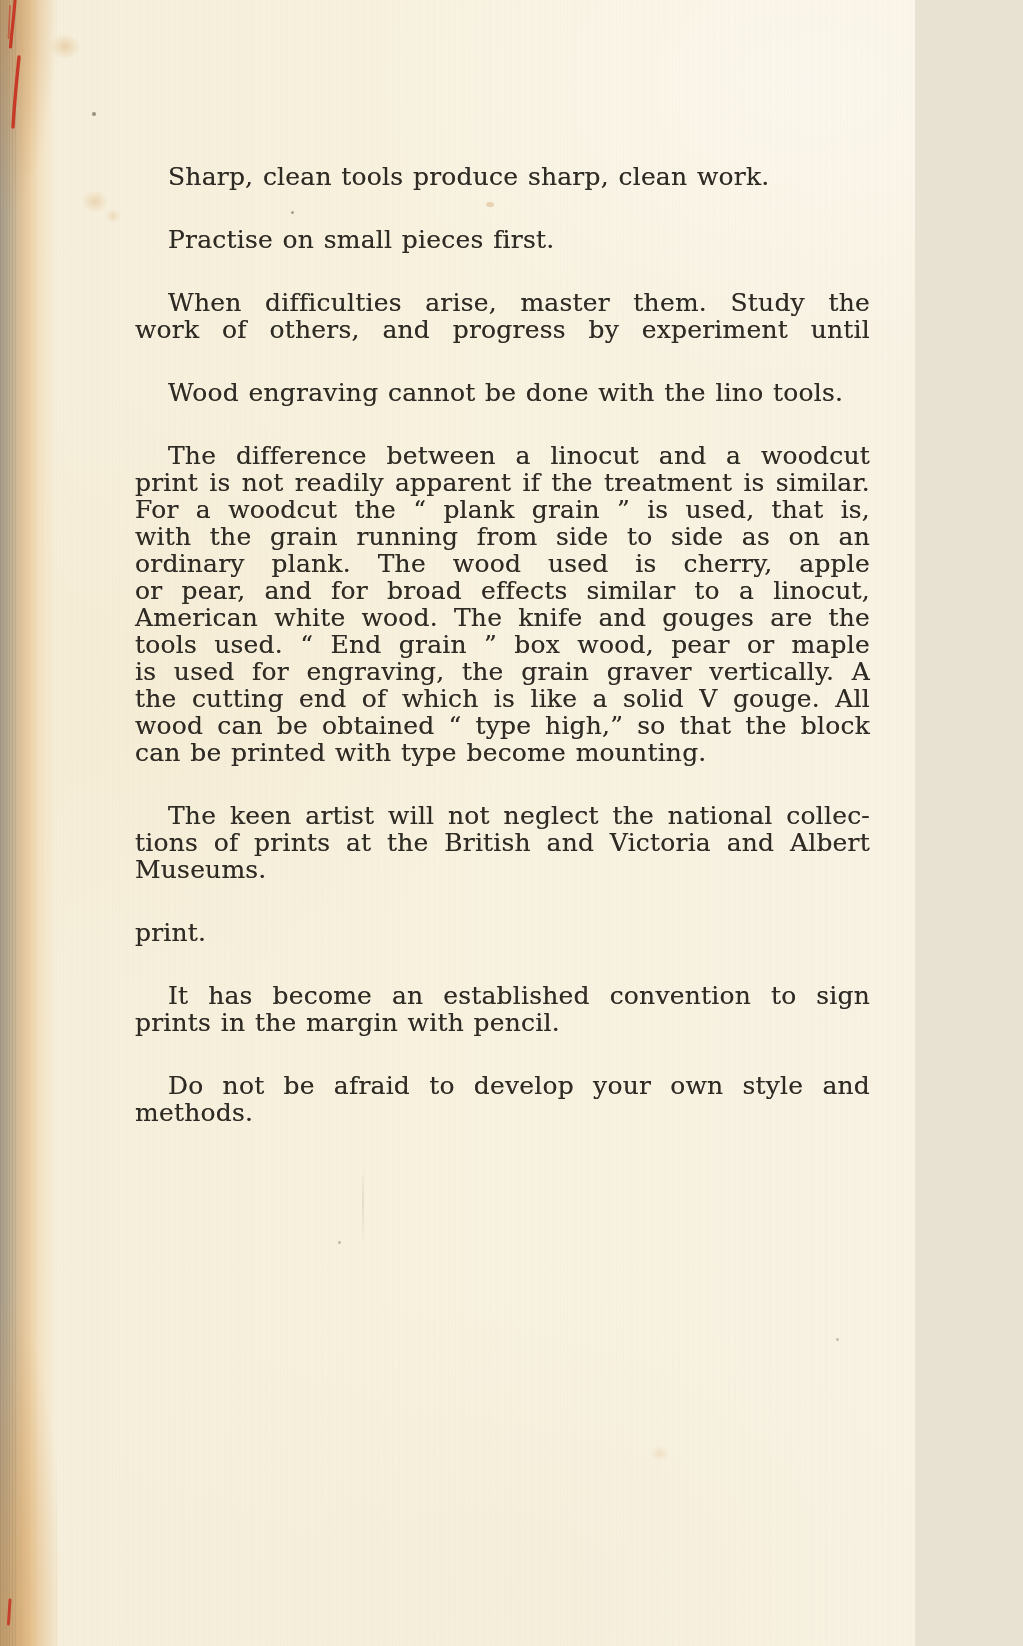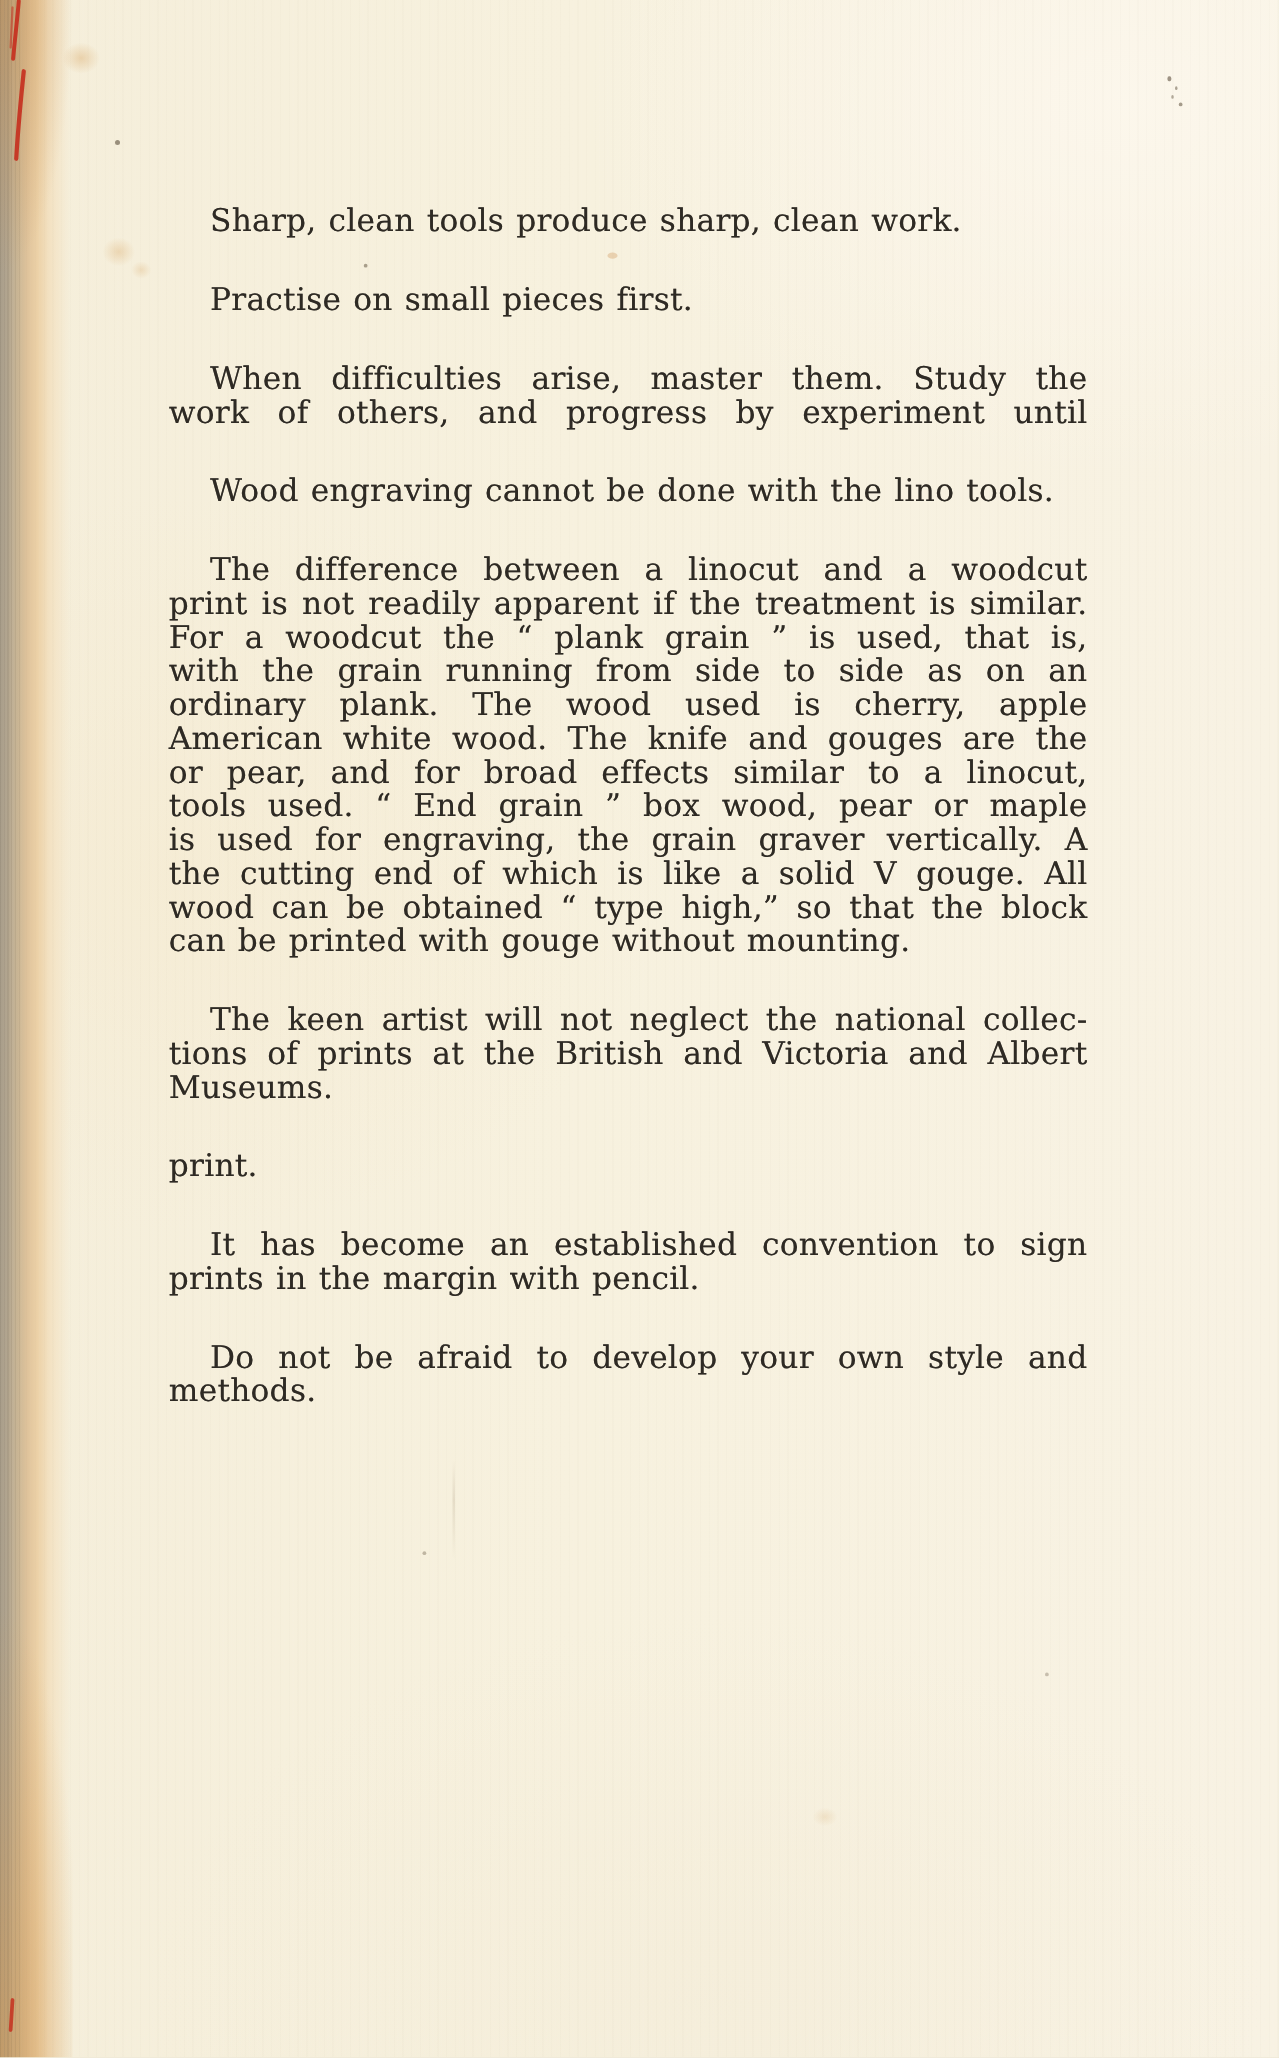--- a/index.html
+++ b/index.html
@@ -1,18 +1,18 @@
 <!DOCTYPE html>
 <html><head>
 <meta charset="utf-8">
 <style>
   html,body{margin:0;padding:0;background:#e8e2d2;}
   .page{
     position:relative;
-    width:1023px;height:1646px;
+    width:915px;height:1646px;
     overflow:hidden;
     background-color:#f7f1de;
     background-image:
       radial-gradient(ellipse 700px 480px at 88% 5%, rgba(252,247,236,0.95), rgba(252,247,236,0) 62%),
       radial-gradient(ellipse 560px 420px at 14% 42%, rgba(245,233,205,0.45), rgba(245,233,205,0) 70%),
       radial-gradient(ellipse 620px 420px at 55% 97%, rgba(243,235,215,0.55), rgba(243,235,215,0) 72%),
       linear-gradient(90deg,#f5eeda 0%, #f7f1de 45%, #f8f2e3 100%);
     font-family:"DejaVu Serif","Liberation Serif",serif;
     color:#2e2a24;
   }
@@ -118,27 +118,27 @@
     <div class="para">
       <div class="line single ind">Wood engraving cannot be done with the lino tools.</div>
     </div>
 
     <div class="para">
       <div class="line ind">The difference between a linocut and a woodcut</div>
       <div class="line">print is not readily apparent if the treatment is similar.</div>
       <div class="line">For a woodcut the “ plank grain ” is used, that is,</div>
       <div class="line">with the grain running from side to side as on an</div>
       <div class="line">ordinary plank.  The wood used is cherry, apple</div>
+      <div class="line">or pear, and for broad effects similar to a linocut,</div>
       <div class="line">American white wood.  The knife and gouges are the</div>
-      <div class="line">or pear, and for broad effects similar to a linocut,</div>
       <div class="line">tools used.  “ End grain ” box wood, pear or maple</div>
       <div class="line">is used for engraving, the grain graver vertically.  A</div>
       <div class="line">the cutting end of which is like a solid V gouge.  All</div>
       <div class="line">wood can be obtained “ type high,” so that the block</div>
-      <div class="line last">can be printed with gouge without mounting.</div>
+      <div class="line last">can be printed with type become mounting.</div>
     </div>
 
     <div class="para">
       <div class="line ind">The keen artist will not neglect the national collec-</div>
       <div class="line">tions of prints at the British and Victoria and Albert</div>
       <div class="line last">Museums.</div>
     </div>
 
     <div class="para">
       <div class="line last">print.</div>

